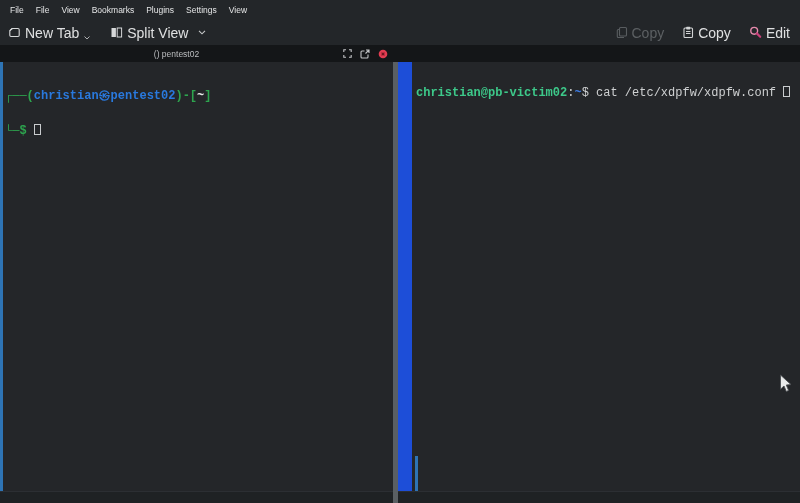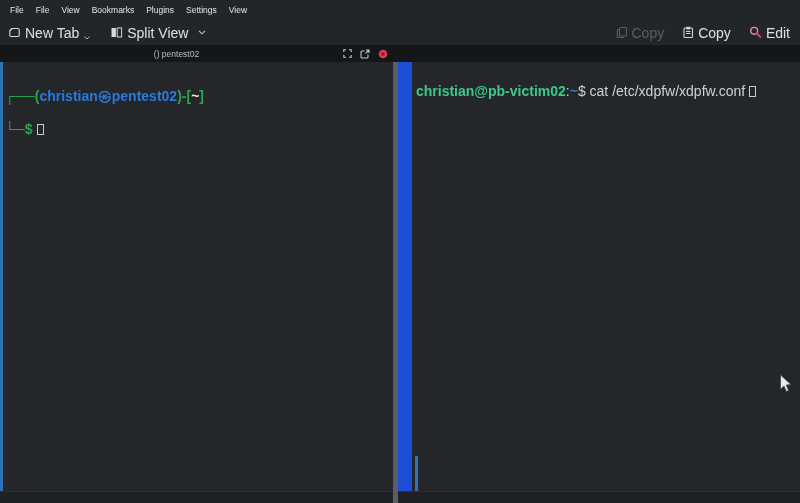--- a/index.html
+++ b/index.html
@@ -32,22 +32,22 @@
   .panes{display:flex;height:429px;}
   .pane{position:relative;background:#242629;overflow:hidden;}
   .pane.pleft{width:393px;}
   .pane.pright{flex:1;margin-left:19px;}
   .splitter{position:absolute;left:393px;top:0;bottom:0;width:5px;background:#5a5f63;z-index:3;}
   .bottomstrip{height:12px;background:#1f2224;border-top:1px solid #2c2f33;}
   .sbar{position:absolute;width:3px;background:#2e74b5;z-index:2;}
   .sbar.sl{left:0;top:0;height:100%;}
   .sbar.sr{left:3px;bottom:0;height:35px;}
   
-  .termtext{font-family:Liberation Sans, sans-serif;
-    font-size:14px;line-height:11px;white-space:pre;font-weight:bold;}
+  .termtext{font-family:Liberation Mono, monospace;
+    font-size:12px;line-height:11px;white-space:pre;font-weight:bold;}
   .pleft .termtext{padding:7px 0 0 5px;}
   .pright .termtext{padding:2px 0 0 4px;}
   .g{color:#2da44e;}      
   .b{color:#2979de;}      
   .w{color:#e8eaea;}      
   .g2{color:#3dc98a;}     
   .b2{color:#3b78dd;}     
   .t{color:#cfd1d2;font-weight:normal;}  
   .cur{display:inline-block;width:5px;height:9px;border:1px solid #c9ccce;
     vertical-align:-1px;background:transparent;}

